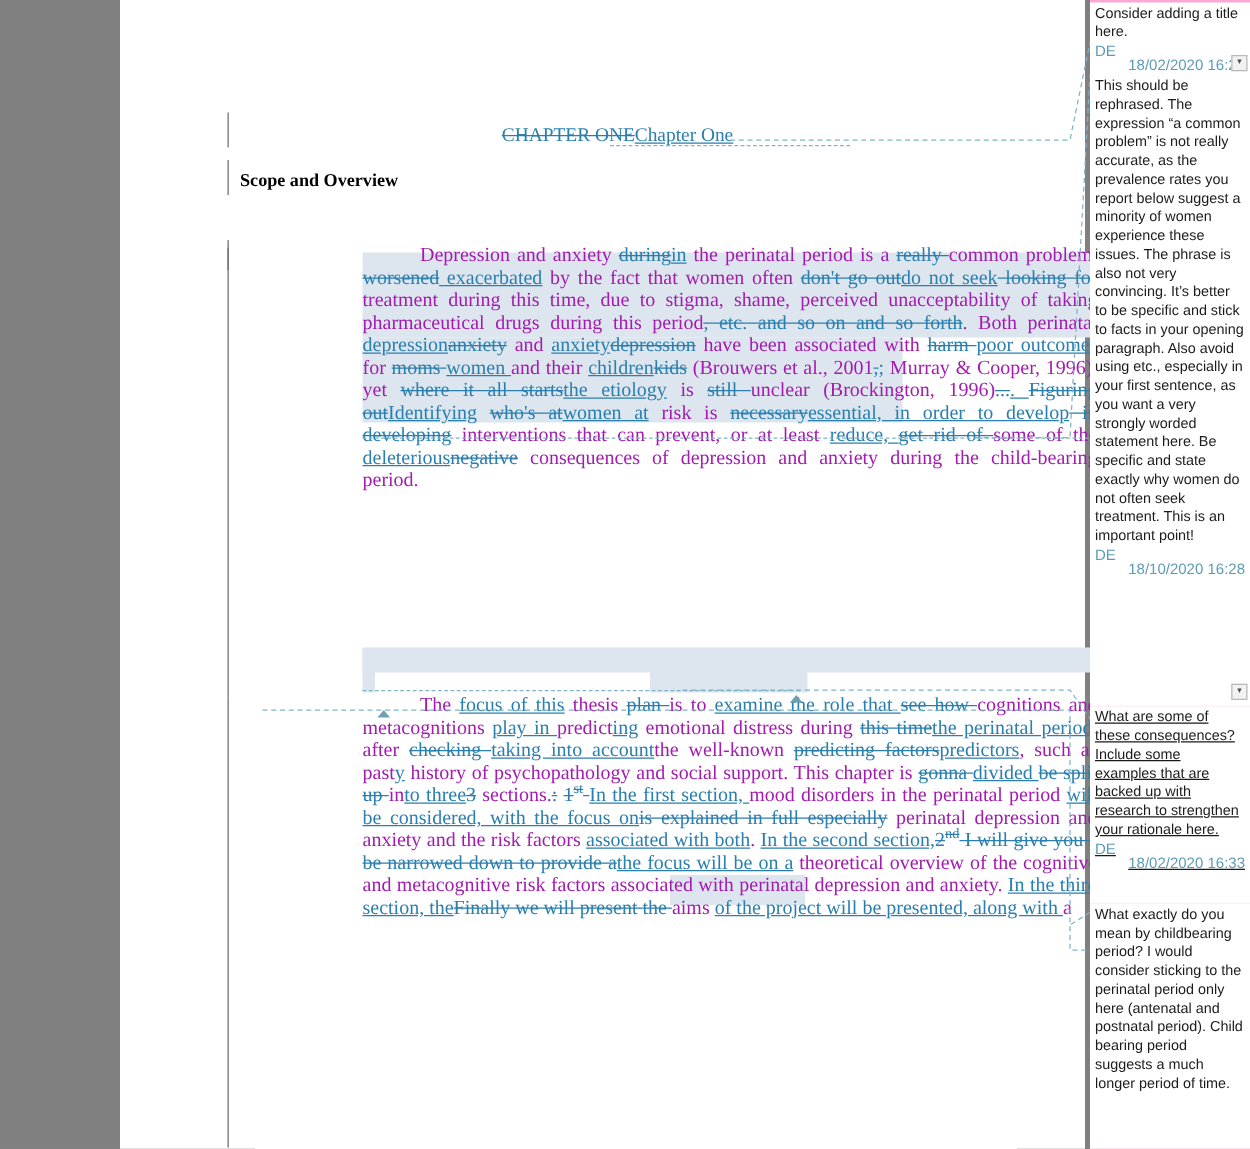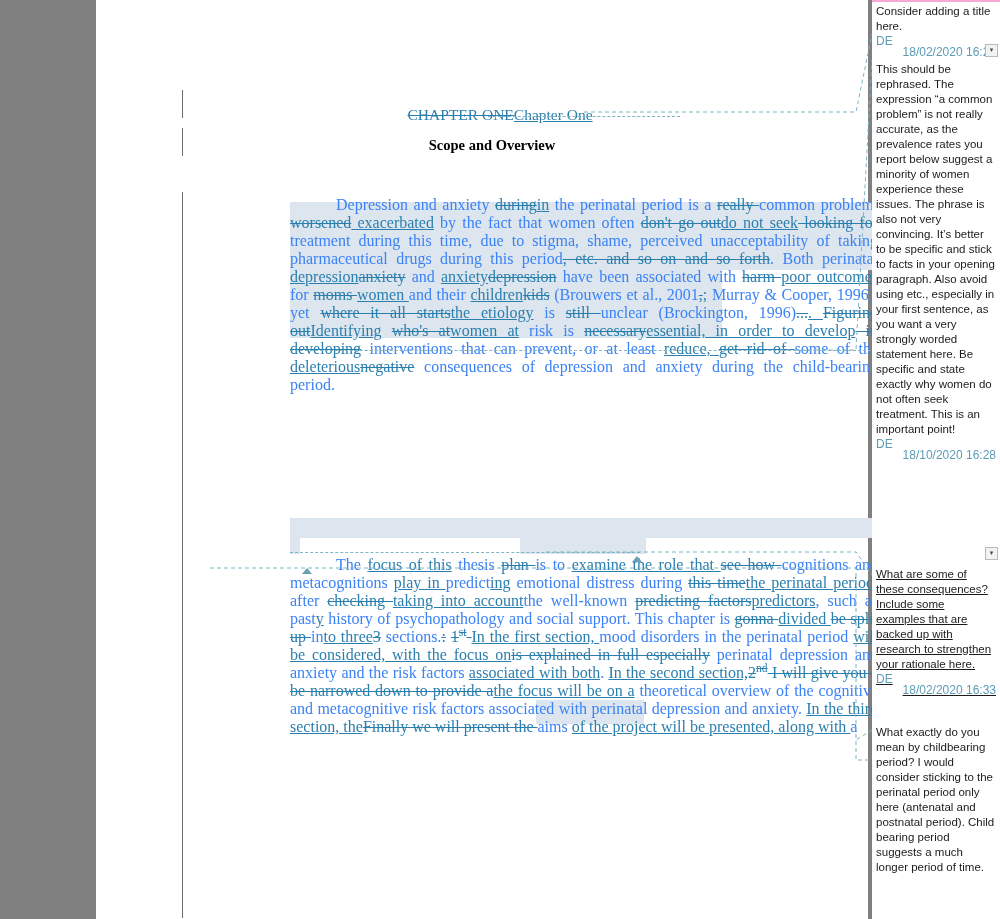--- a/index.html
+++ b/index.html
@@ -75,30 +75,30 @@
   
   .ins {
     color: #2b7fae;
     text-decoration: underline;
   }
   .del {
     color: #2b7fae;
     text-decoration: line-through;
   }
   .hl { background: #dde6ee; }
-  .plain { color: #3b82f6; }
+  .plain { color: #a21caf; }
   .para { margin: 0 0 0 0; text-align: justify; }
   .title-line {
     text-align: center;
-    margin: 8px;
+    margin: 2px;
     font-size: 15.5px;
     line-height: 30px;
   }
   .subtitle-line {
-    text-align: center;
+    text-align: left;
     margin: 0;
     font-weight: bold;
     font-size: 14.5px;
     line-height: 34px;
   }
   
   .changebar {
     position: absolute;
     left: 0px;
     width: 1px;

